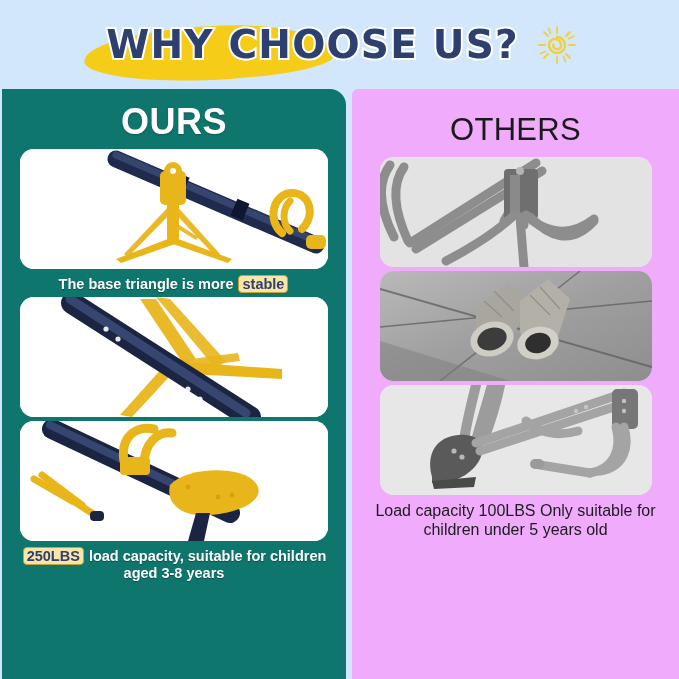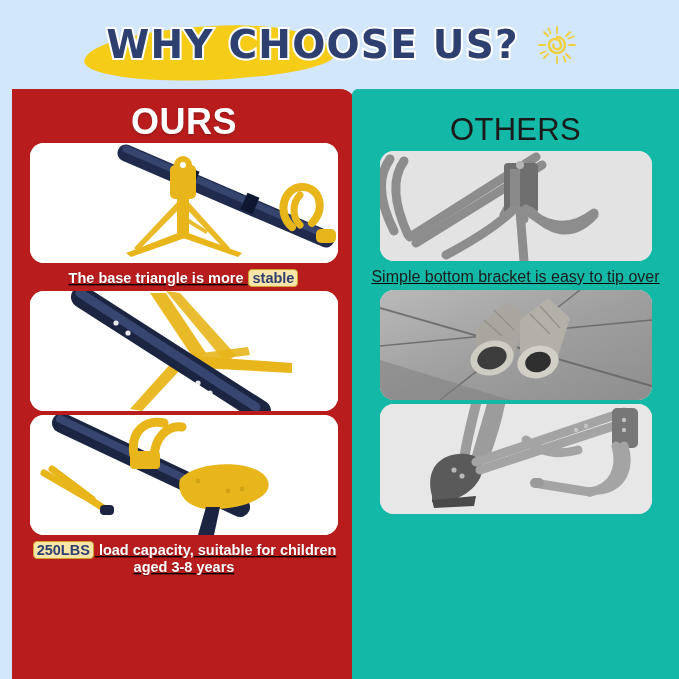--- a/index.html
+++ b/index.html
@@ -82,29 +82,29 @@
   }
 
   .panel {
     position: absolute;
     top: 0;
     height: 590px;
     padding-top: 12px;
   }
 
   .panel-ours {
-    left: 12px;
+    left: 2px;
     width: 344px;
-    background: #b91c1c;
+    background: #0f766e;
     border-radius: 0 16px 0 0;
   }
   .panel-others {
     left: 352px;
     width: 327px;
-    background: #14b8a6;
+    background: #f0abfc;
     border-radius: 6px 0 0 0;
     padding-top: 20px;
   }
 
   .panel-heading {
     text-align: center;
     font-family: "Liberation Sans", sans-serif;
     font-weight: bold;
     font-size: 35px;
     line-height: 42px;
@@ -116,21 +116,21 @@
     text-shadow: 0 1px 2px rgba(0,0,0,0.25);
   }
   .panel-others .panel-heading {
     color: #1a1a1a;
     font-size: 31px;
     font-weight: normal;
     letter-spacing: 0.3px;
   }
 
   .card-list {
-    text-decoration: underline;
+    margin-top: 6px;
   }
 
   .card {
     margin-bottom: 4px;
   }
 
   .photo {
     position: relative;
     margin: 0 auto;
     border-radius: 14px;
@@ -333,23 +333,20 @@
               <rect x="130" y="18" width="10" height="44" fill="#8a8a8a"></rect>
               <g fill="none" stroke="#8d8d8d" stroke-width="9" stroke-linecap="round">
                 <path d="M134 58 C120 72 100 86 66 104"></path>
                 <path d="M146 58 C160 72 186 84 214 62"></path>
                 <path d="M140 60 L144 110"></path>
                 <path d="M150 60 C168 78 190 90 214 64"></path>
               </g>
               <circle cx="140" cy="14" r="4" fill="#b5b5b5"></circle>
             </svg>
           </div>
-          <div class="caption">
-            <span>Simple bottom bracket is easy to tip over</span>
-          </div>
         </div>
 
         <div class="card">
           <div class="photo">
             <svg class="ill" viewBox="0 0 272 110" preserveAspectRatio="none">
               <defs>
                 <linearGradient id="wood" x1="0" y1="0" x2="1" y2="1">
                   <stop offset="0" stop-color="#b9b9b9"></stop>
                   <stop offset="0.5" stop-color="#9f9f9f"></stop>
                   <stop offset="1" stop-color="#8e8e8e"></stop>
@@ -408,19 +405,22 @@
               </g>
               <rect x="150" y="74" width="14" height="10" rx="5" fill="#9a9a9a"></rect>
               <g fill="#c9c9c9" opacity="0.9">
                 <circle cx="196" cy="26" r="2.2"></circle>
                 <circle cx="206" cy="22" r="2.2"></circle>
                 <circle cx="244" cy="16" r="2.2"></circle>
                 <circle cx="244" cy="26" r="2.2"></circle>
               </g>
             </svg>
           </div>
+          <div class="caption">
+            <span>Load capacity 100LBS Only suitable for children under 5 years old</span>
+          </div>
         </div>
 
       </div>
     </div>
 
   </div>
 </div>
 
 </body></html>

